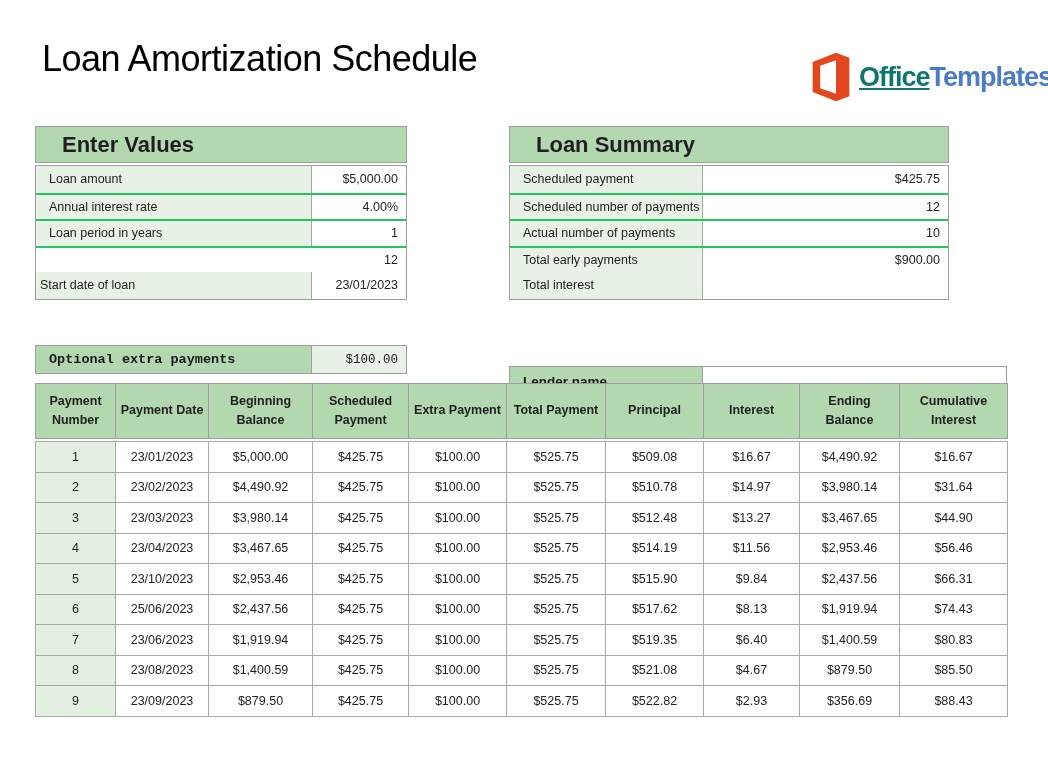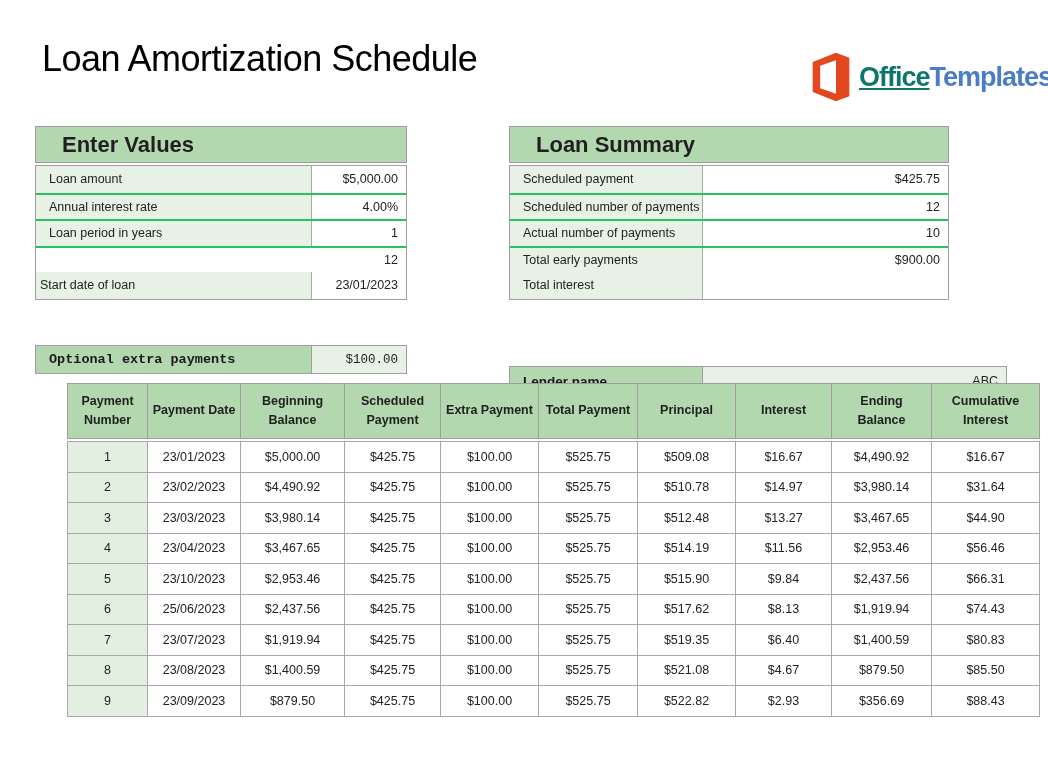--- a/index.html
+++ b/index.html
@@ -42,21 +42,21 @@
   .bar-label { background:#b3d7af; display:flex; align-items:center; padding-left:13px;
                font-size:13.5px; font-weight:700; color:#1a1a1a;
                border-right:1px solid #9e9e9e; }
   .bar-extra .bar-label  { flex:0 0 276px; }
   .bar-lender .bar-label { flex:0 0 193px; }
   .bar-value { flex:1; background:#e8f1e5; display:flex; align-items:center;
                justify-content:flex-end; padding-right:8px; font-size:12.5px; color:#222; }
 
   
   .schedule { position:absolute; left:35px; top:383px; width:972px; }
-  .schedule table { width:972px; table-layout:fixed; border-collapse:collapse;margin-left:32px; }
+  .schedule table { width:972px; table-layout:fixed; border-collapse:collapse; }
   .schedule thead th { background:#b3d7af; border:1px solid #9e9e9e; height:55px;
                        font-size:12.5px; font-weight:700; color:#1f1f1f;
                        text-align:center; vertical-align:middle; line-height:1.55;
                        padding:2px 4px; }
   .schedule .tbl-body { margin-top:2px; }
   .schedule tbody td { background:#fff; border:1px solid #a8a8a8; height:30.5px;
                        font-size:12.5px; color:#222; text-align:center;
                        vertical-align:middle; padding:0 4px; }
   .schedule tbody td.first { background:#e3efe0; }
 </style>
@@ -125,21 +125,20 @@
       </div>
   </div>
 
   <div class="bar bar-extra">
     <div class="bar-label">Optional extra payments</div>
     <div class="bar-value">$100.00</div>
   </div>
 
   <div class="bar bar-lender">
     <div class="bar-label">Lender name</div>
-    <div class="bar-value">ABC</div>
   </div>
 
   <div class="schedule">
     <table class="tbl-head">
       <colgroup>
         <col style="width:80px">
           <col style="width:93px">
           <col style="width:104px">
         <col style="width:96px">
           <col style="width:98px">
@@ -245,21 +244,21 @@
             <td>$425.75</td>
             <td>$100.00</td>
             <td>$525.75</td>
             <td>$517.62</td>
             <td>$8.13</td>
             <td>$1,919.94</td>
             <td>$74.43</td>
           </tr>
           <tr>
             <td class="first">7</td>
-            <td>23/07/2023</td>
+            <td>23/06/2023</td>
             <td>$1,919.94</td>
             <td>$425.75</td>
             <td>$100.00</td>
             <td>$525.75</td>
             <td>$519.35</td>
             <td>$6.40</td>
             <td>$1,400.59</td>
             <td>$80.83</td>
           </tr>
           <tr>

